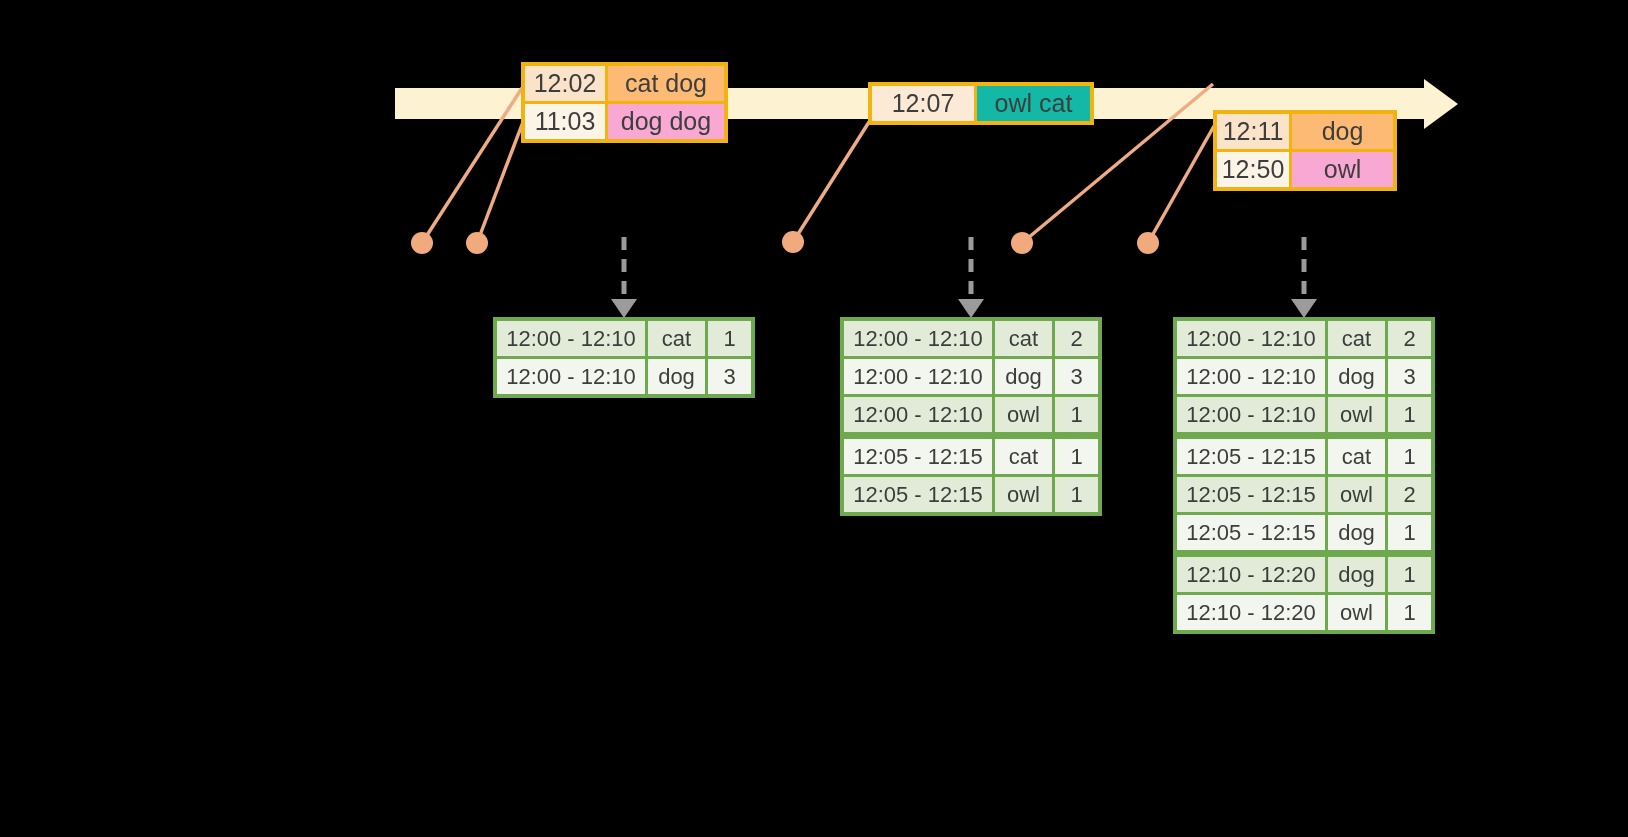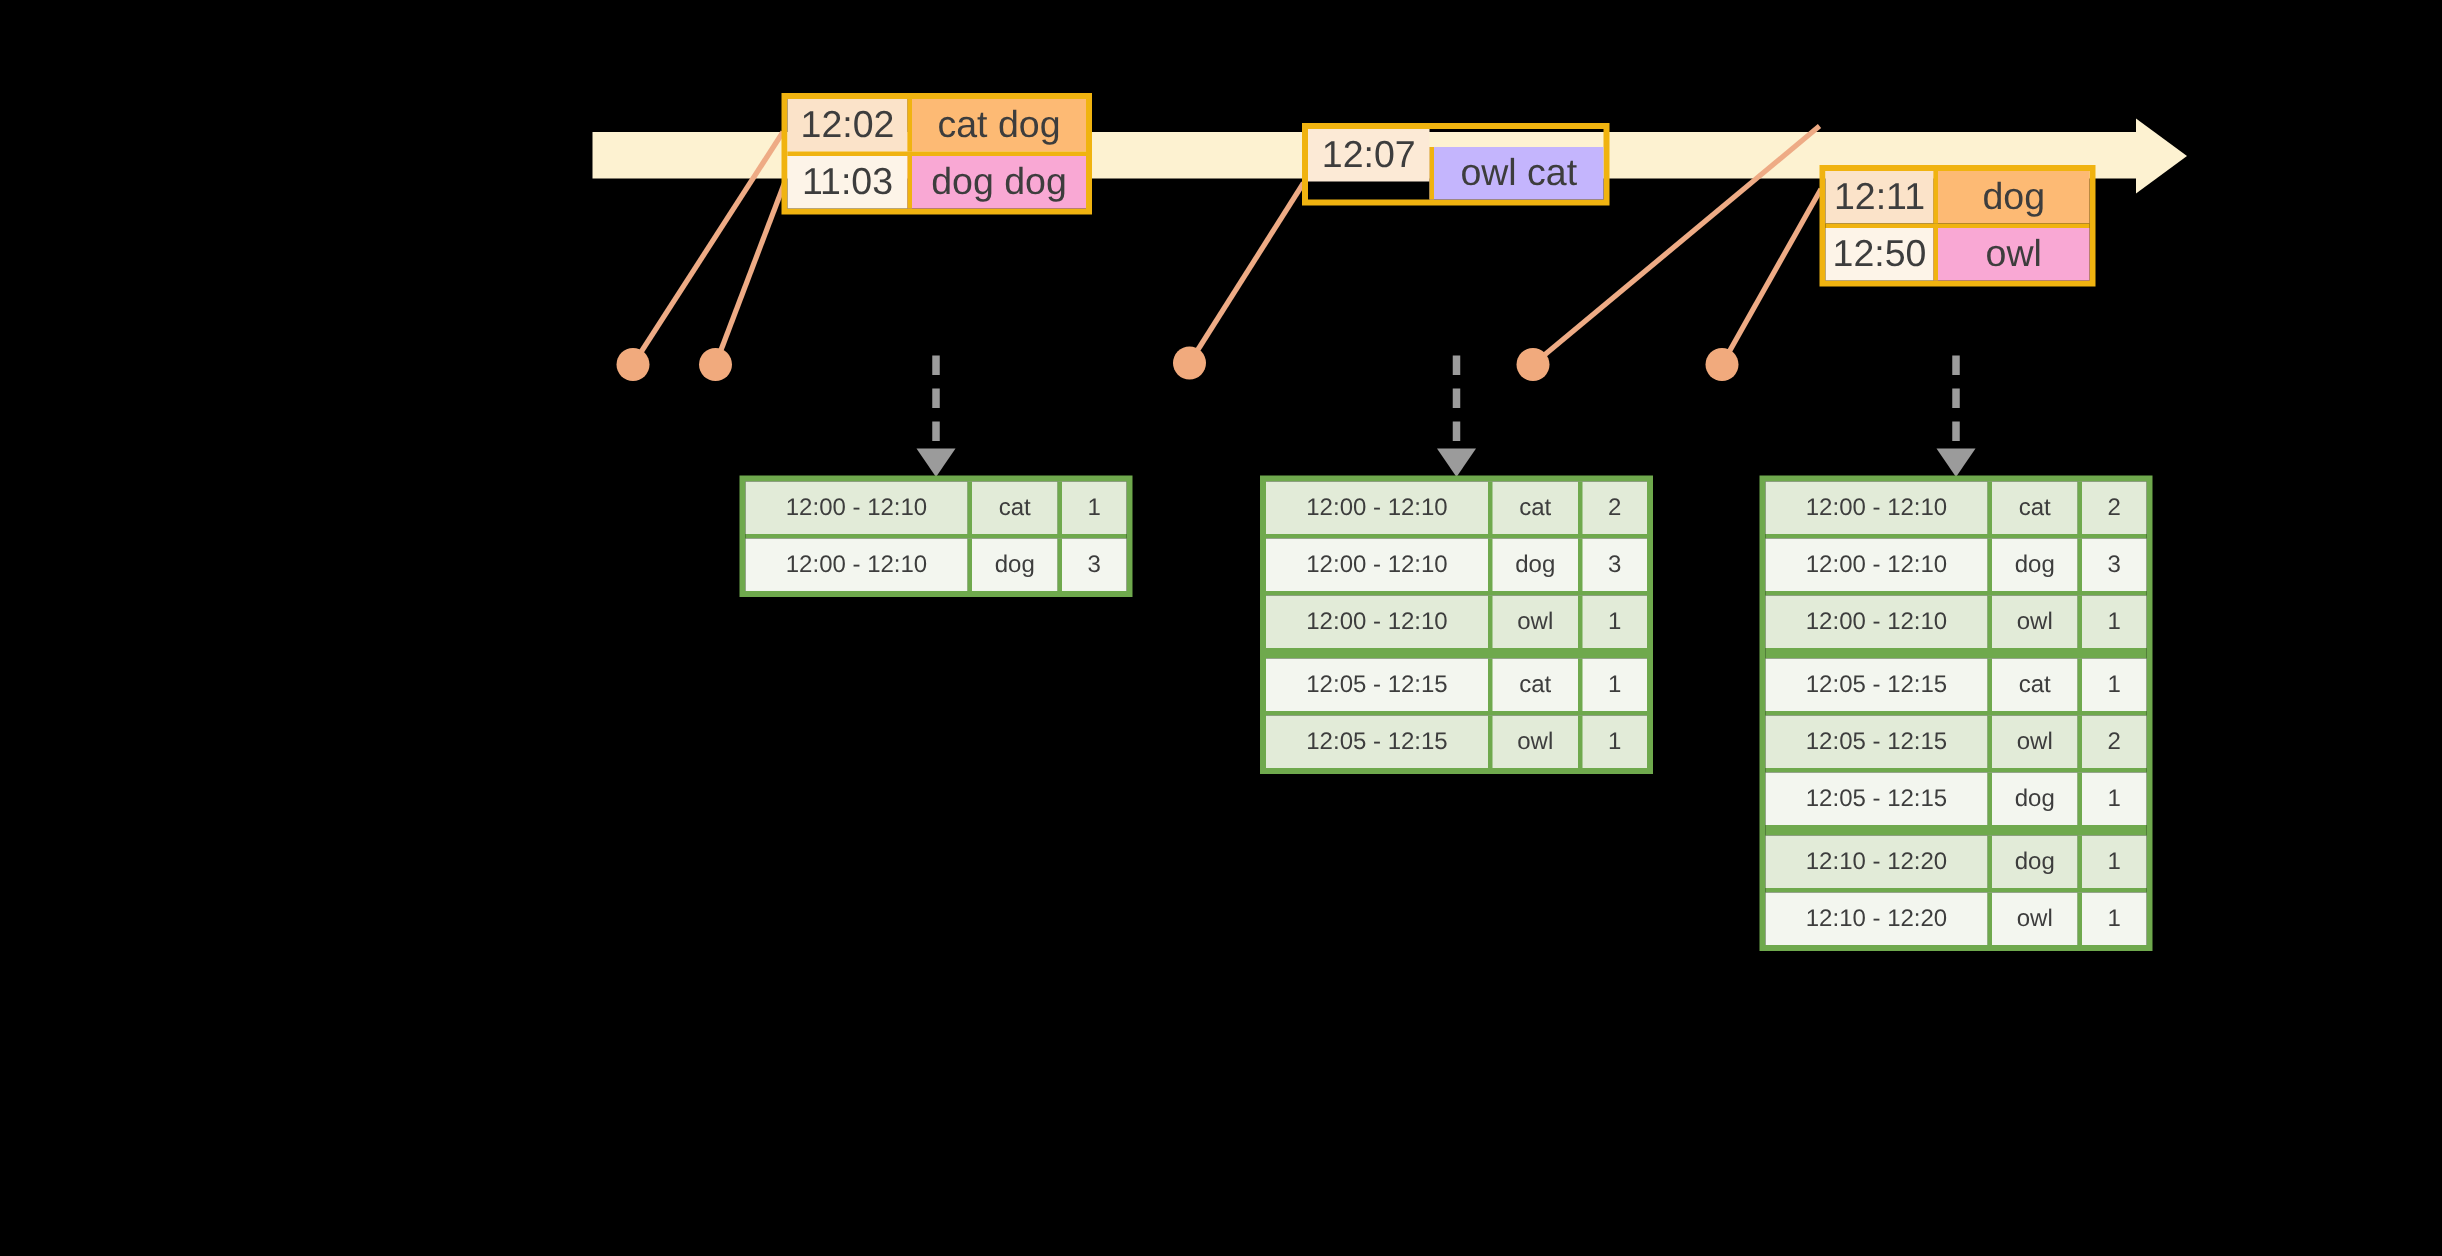--- a/index.html
+++ b/index.html
@@ -36,32 +36,32 @@
     display:flex;flex-direction:column;font-size:25px;
   }
   .erow{display:flex;}
   .erow + .erow{border-top:3px solid var(--event-border);}
   .ecell{height:35px;display:flex;align-items:center;justify-content:center;}
   .ecell.c1{border-left:3px solid var(--event-border);}
   .etable.t1{left:521px;top:62px;}
   .etable.t2{left:868px;top:82px;}
   .etable.t3{left:1213px;top:62px;margin-top:48px;}
   .etable.t1 .c0{width:80px}  .etable.t1 .c1{width:116px}
-  .etable.t2 .c0{width:81px}  .etable.t2 .c1{width:113px}
+  .etable.t2 .c0{width:102px}  .etable.t2 .c1{width:113px}
   .etable.t3 .c0{width:72px}  .etable.t3 .c1{width:101px}
   .etable .row0 .c0{background:#fbe3c9;}
   .etable .row0 .c1{background:#fdba74;}
   .etable .row1 .c0{background:#fdf4e8;}
   .etable .row1 .c1{background:#f9a8d4;}
   .etable.single .row0 .c0{background:#fcead6;}
-  .etable.single .row0 .c1{background:#c4b5fd;margin-top:12px;}
+  .etable.single .row0 .c1{background:#14b8a6;}
   
   .gtable{
     position:absolute;border:4px solid var(--result-border);
-    display:flex;flex-direction:column;font-size:16px;
+    display:flex;flex-direction:column;font-size:22px;
   }
   .gtable.t1{left:493px;top:317px;}
   .gtable.t2{left:840px;top:317px;}
   .gtable.t3{left:1173px;top:317px;}
   .grow{display:flex;}
   .grow.ns{border-top:3px solid var(--result-border);}
   .grow.gs{border-top:7px solid var(--result-border);}
   .grow.dark  .gcell{background:var(--result-row-dark);}
   .grow.light .gcell{background:var(--result-row-light);}
   .gcell{height:35px;display:flex;align-items:center;justify-content:center;}

